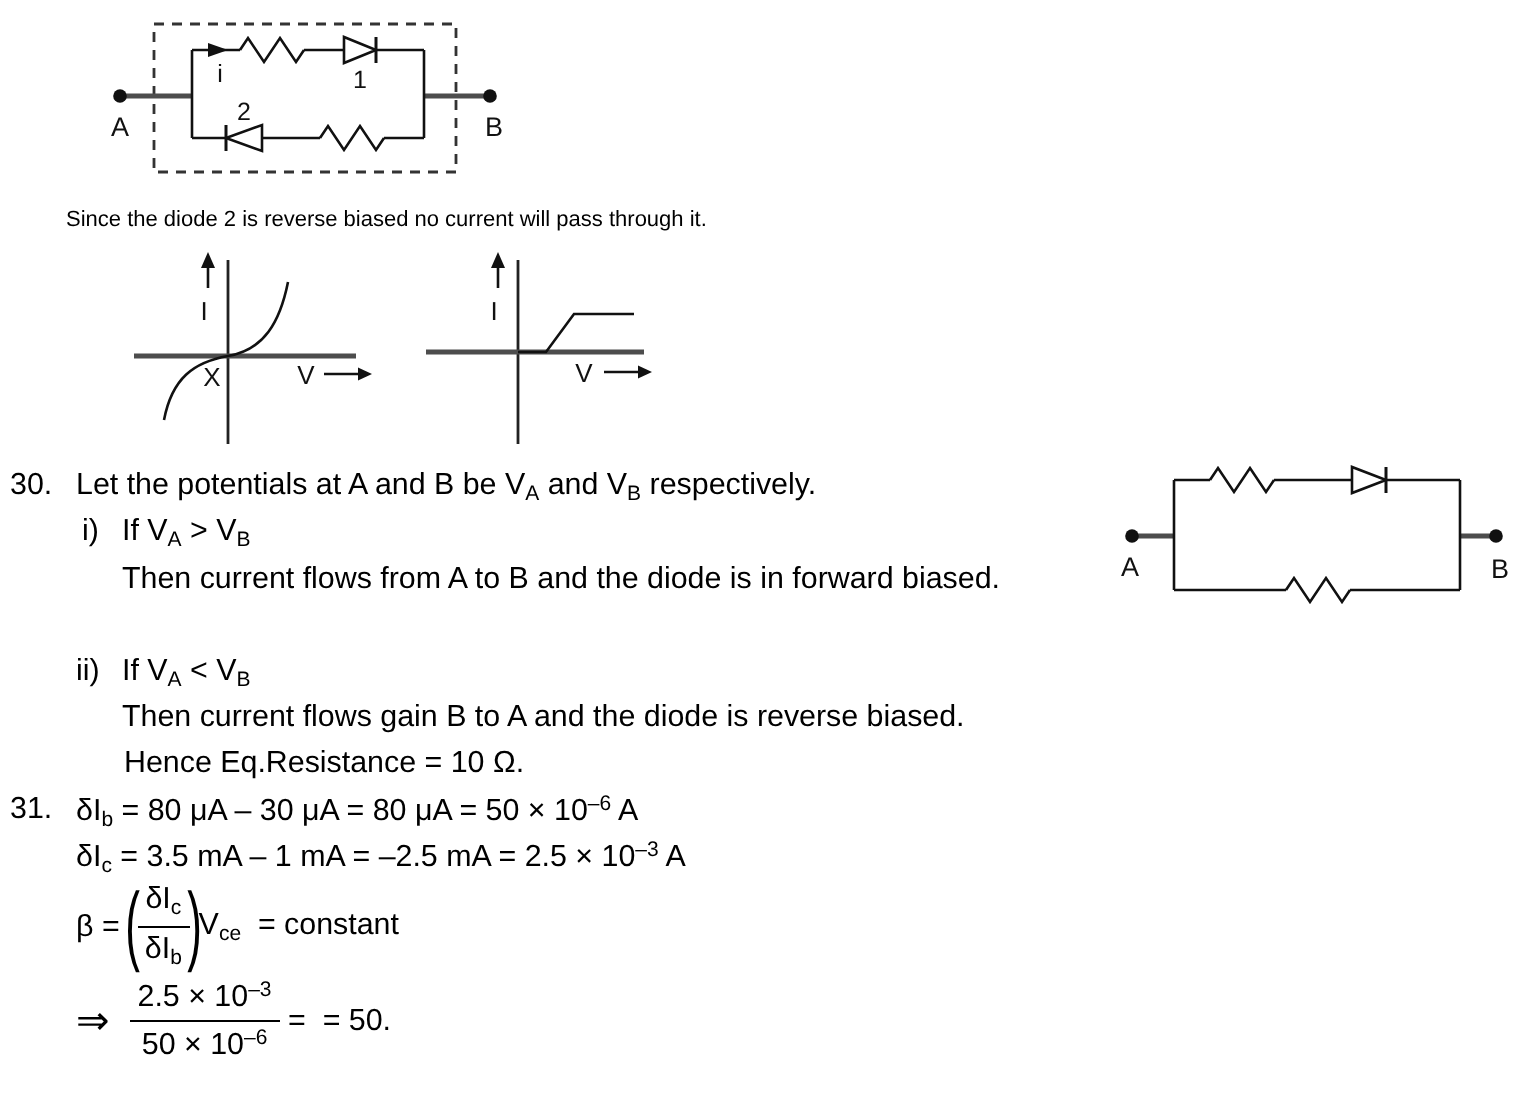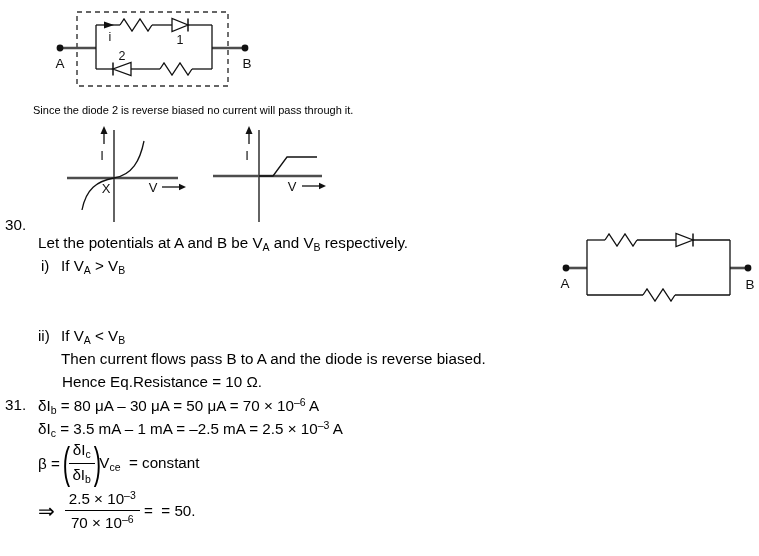--- a/index.html
+++ b/index.html
@@ -88,29 +88,30 @@
       <line x1="194" y1="21" x2="194" y2="10" stroke="#111" stroke-width="1.3"></line>
       <polygon points="190.5,11 197.5,11 194,3" fill="#111"></polygon>
       <line x1="247" y1="63" x2="264" y2="63" stroke="#111" stroke-width="1.3"></line>
       <polygon points="264,59.8 264,66.2 271,63" fill="#111"></polygon>
     </g>
     <path d="M204 53 L218 53 L232 34 L262 34" fill="none" stroke="#111" stroke-width="1.3"></path>
     <text x="192" y="37" font-size="13" text-anchor="middle">I</text>
     <text x="237" y="68" font-size="13" text-anchor="middle">V</text>
   </svg>
 
-  <div class="qnum" style="left:5px;top:216px">30.</div>
+  <div class="qnum" style="left:5px;top:234px">30.</div>
   <div class="line" style="left:38px;top:234px"><span>Let the potentials at A and B be V</span><span class="seg-sub">A</span><span> and V</span><span class="seg-sub">B</span><span> respectively.</span></div>
 
   <div class="line" style="left:41px;top:257px">i)</div>
   <div class="line" style="left:61px;top:257px"><span>If V</span><span class="seg-sub">A</span><span> &gt; V</span><span class="seg-sub">B</span></div>
+  <div class="line" style="left:61px;top:281px">Then current flows from A to B and the diode is in forward biased.</div>
 
   <div class="line" style="left:38px;top:327px">ii)</div>
   <div class="line" style="left:61px;top:327px"><span>If V</span><span class="seg-sub">A</span><span> &lt; V</span><span class="seg-sub">B</span></div>
-  <div class="line" style="left:61px;top:350px">Then current flows pass B to A and the diode is reverse biased.</div>
+  <div class="line" style="left:61px;top:350px">Then current flows gain B to A and the diode is reverse biased.</div>
   <div class="line" style="left:62px;top:373px">Hence Eq.Resistance = 10 Ω.</div>
 
   <svg class="circ-right" style="left:550px;top:228px" width="209" height="75" viewBox="0 0 209 75">
     <g stroke="#4d4d4d" stroke-width="2.6">
       <line x1="16" y1="40" x2="37" y2="40"></line>
       <line x1="180" y1="40" x2="198" y2="40"></line>
     </g>
     <g fill="#111">
       <circle cx="16" cy="40" r="3.4"></circle>
       <circle cx="198" cy="40" r="3.4"></circle>
@@ -128,38 +129,38 @@
     </g>
     <g stroke="#111" stroke-width="1.3">
       <polygon points="126,5.5 126,18.5 143,12" fill="#fff"></polygon>
       <line x1="143" y1="5.5" x2="143" y2="18.5" stroke-width="1.5"></line>
     </g>
     <text x="15" y="60" font-size="13.5" text-anchor="middle">A</text>
     <text x="200" y="61" font-size="13.5" text-anchor="middle">B</text>
   </svg>
 
   <div class="qnum" style="left:5px;top:396px">31.</div>
-  <div class="line" style="left:38px;top:396px"><span>δI</span><span class="seg-sub">b</span><span> = 80 μA – 30 μA = 50 μA = 70 × 10</span><span class="seg-sup">–6</span><span> A</span></div>
+  <div class="line" style="left:38px;top:396px"><span>δI</span><span class="seg-sub">b</span><span> = 80 μA – 30 μA = 80 μA = 50 × 10</span><span class="seg-sup">–6</span><span> A</span></div>
   <div class="line" style="left:38px;top:419px"><span>δI</span><span class="seg-sub">c</span><span> = 3.5 mA – 1 mA = –2.5 mA = 2.5 × 10</span><span class="seg-sup">–3</span><span> A</span></div>
 
   <div class="eqrow" style="left:38px;top:441px">
     <span>β = </span>
     <span class="bigparen">(</span>
     <span class="frac">
       <span class="num"><span>δI</span><span class="seg-sub">c</span></span>
       <span class="den"><span>δI</span><span class="seg-sub">b</span></span>
     </span>
     <span class="bigparen">)</span>
     <span><span>V</span><span class="seg-sub">ce</span><span>  = constant</span></span>
   </div>
 
   <div class="eqrow" style="left:38px;top:489px">
     <span class="implies">⇒</span>
     <span class="frac">
       <span class="num"><span>2.5 × 10</span><span class="seg-sup">–3</span></span>
-      <span class="den"><span>70 × 10</span><span class="seg-sup">–6</span></span>
+      <span class="den"><span>50 × 10</span><span class="seg-sup">–6</span></span>
     </span>
     <span> = </span>
     <span> = 50.</span>
   </div>
 
 
 </div>
 
 </body></html>

